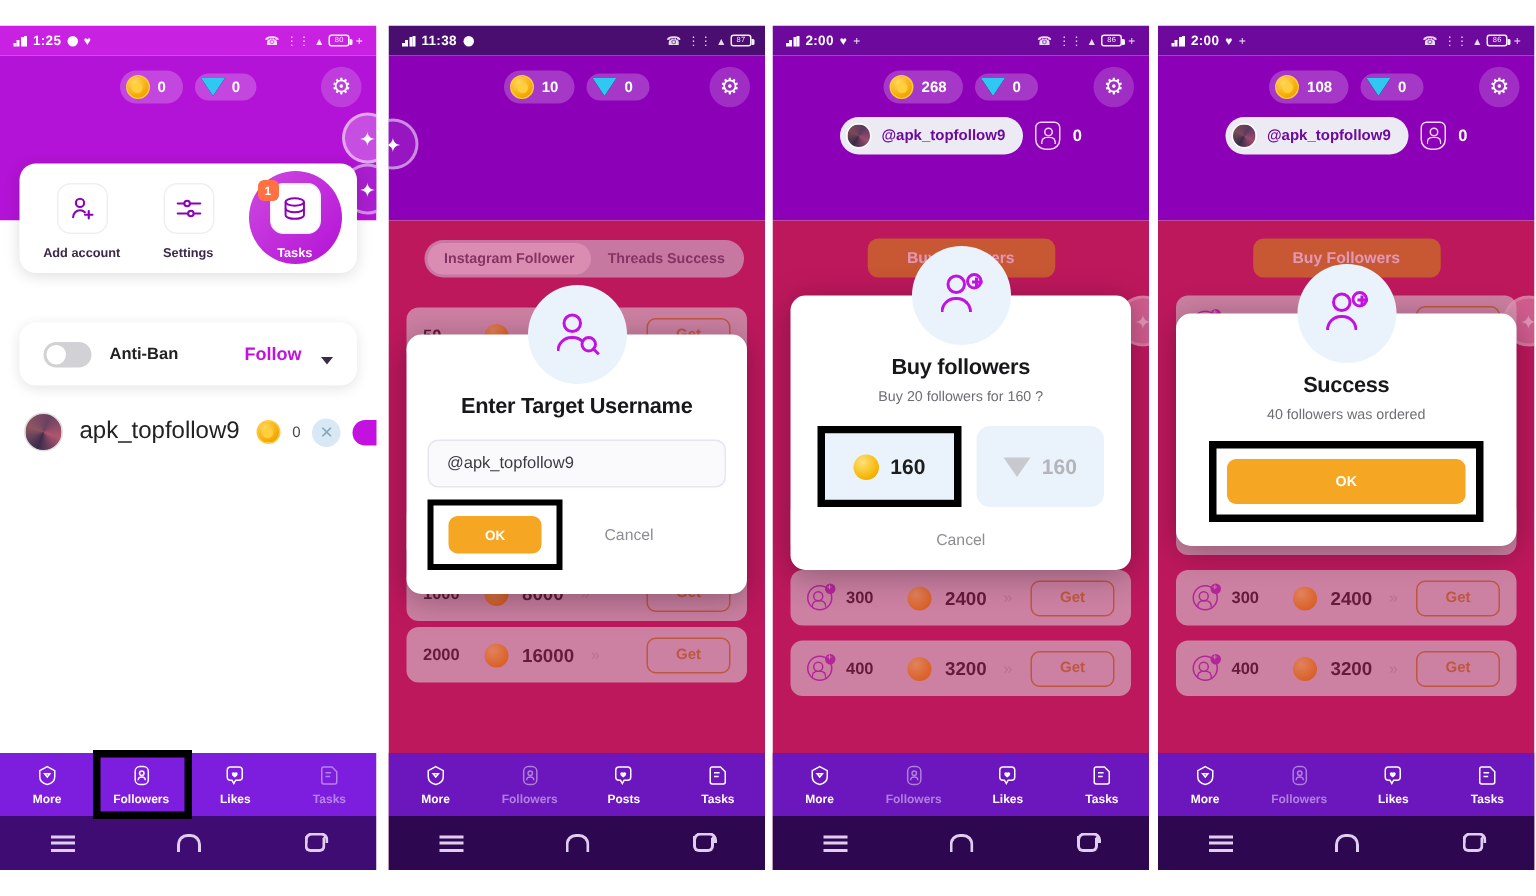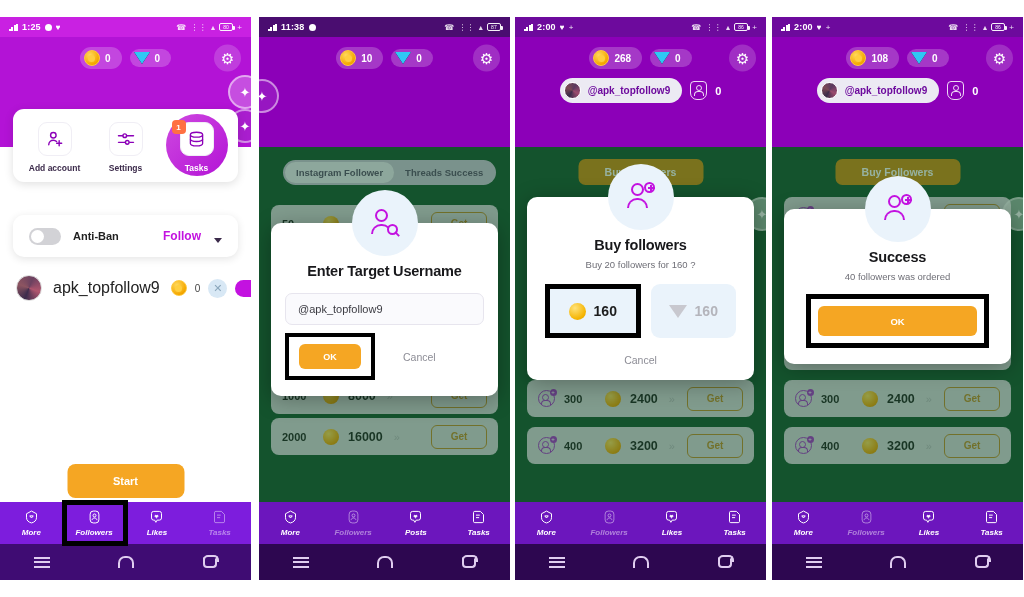--- a/index.html
+++ b/index.html
@@ -203,37 +203,37 @@
   .bottomnav {
     position:absolute; left:0; right:0; bottom: 36px;
     height: 42px; background:#7b19d6;
     display:flex; align-items:center;
   }
   .bn-p1 { background:#7d1ddd; }
   .bn-p2, .bn-p3, .bn-p4 { background:#6c16bd; }
   .nav-item { flex:1; display:flex;flex-direction:column;align-items:center;gap:3px;color:#fff; position:relative; }
   .nav-item.dim { color: rgba(255,255,255,.45); }
   .nav-ico { width: 15px; height: 16px; }
-  .nav-label { font-size: 8px; font-weight:600;font-style:italic; }
+  .nav-label { font-size: 8px; font-weight:600; }
   .navbar-sys {
     position:absolute; left:0; right:0; bottom:0;
     height: 36px; background:#3f0c73;
     display:flex;align-items:center;justify-content:space-around;
     color:#e7d5f5;
   }
   .sys-menu { width:16px;height:11px;background:
       linear-gradient(#e0cdf0,#e0cdf0) 0 0/100% 2px no-repeat,
       linear-gradient(#e0cdf0,#e0cdf0) 0 4.5px/100% 2px no-repeat,
       linear-gradient(#e0cdf0,#e0cdf0) 0 9px/100% 2px no-repeat; }
   .sys-home { width:16px;height:12px;border:2px solid #e0cdf0;border-bottom:none;border-radius:7px 7px 0 0; }
   .sys-back { width:14px;height:11px;border:2px solid #e0cdf0;border-top-color:transparent;border-radius:0 0 4px 4px;position:relative; }
   .sys-back:before{content:"";position:absolute;left:-2px;top:-4px;width:12px;height:5px;border:2px solid #e0cdf0;border-bottom:none;border-radius:5px 5px 0 0;}
 
   
-  .dimbody { position:relative; flex:1; background:#14532d; overflow:hidden; }
+  .dimbody { position:relative; flex:1; background:#be185d; overflow:hidden; }
   .dim-inner { position:absolute; inset:0; opacity:.55; }
   .tabs-row {
     position:absolute; left: 24px; top: 13px;
     display:flex; background:#cfc7da; border-radius:999px; padding: 2px;
   }
   .tab {
     padding: 5px 11px; border-radius: 999px; font-size: 9.5px; font-weight:600; color:#5a4a6b;
   }
   .tab.active { background:#f1edf7; }
   .buy-btn {
@@ -427,21 +427,20 @@
           <div class="avatar-lg"></div>
           <span class="acct-name">apk_topfollow9</span>
           <div class="acct-right">
             <span class="coin"></span>
             <span class="acct-coin-val">0</span>
             <span class="x-chip">✕</span>
             <span class="toggle-on"></span>
           </div>
         </div>
 
-        <button class="start-btn">Start</button>
       </div>
     </div>
 
     <div class="bottomnav bn-p1">
       <div class="nav-item">
         <svg class="nav-ico" viewBox="0 0 24 24" fill="none" stroke="#fff" stroke-width="1.6">
             <path d="M12 2.5 20 6.8v6.4c0 4.1-3.4 7.3-8 8.3-4.6-1-8-4.2-8-8.3V6.8z"></path>
             <path d="M9.2 10.2h5.6l-2.8 3.4z"></path>
           </svg>
         <span class="nav-label">More</span>

